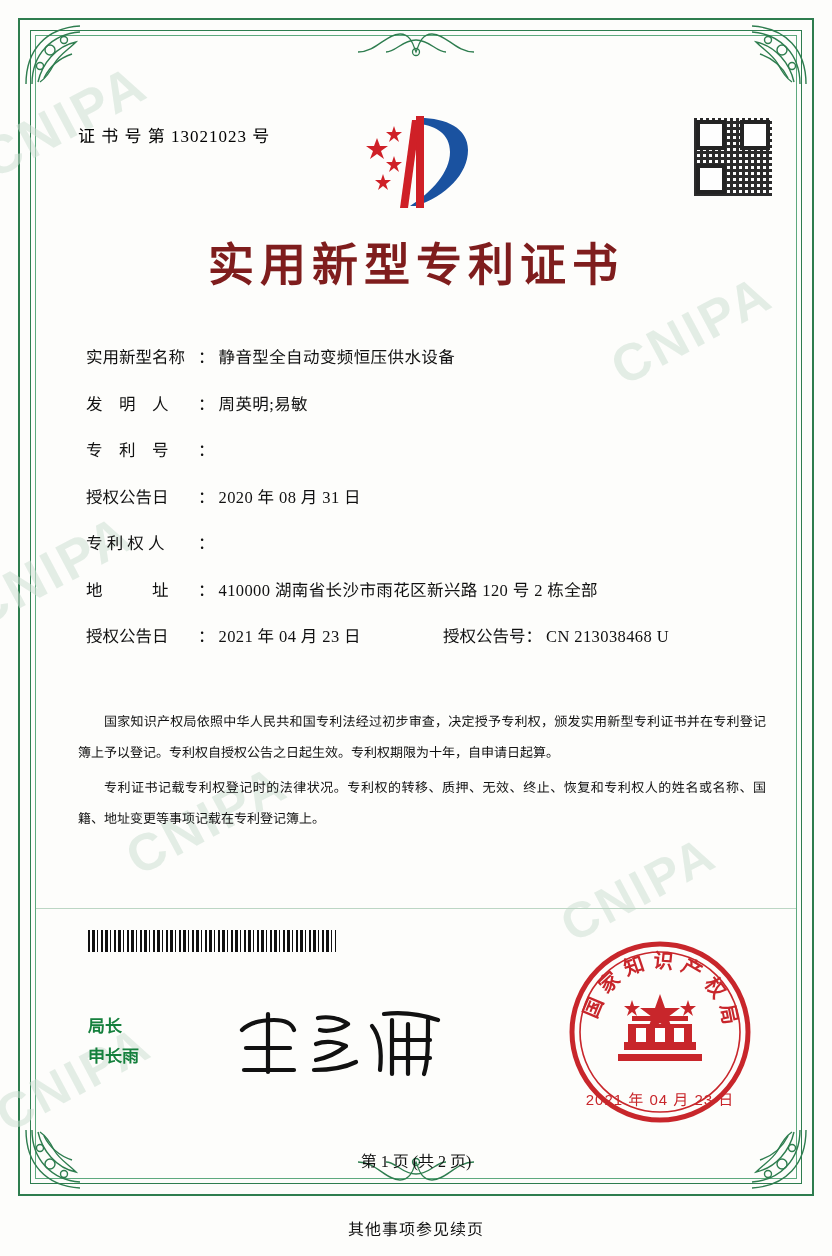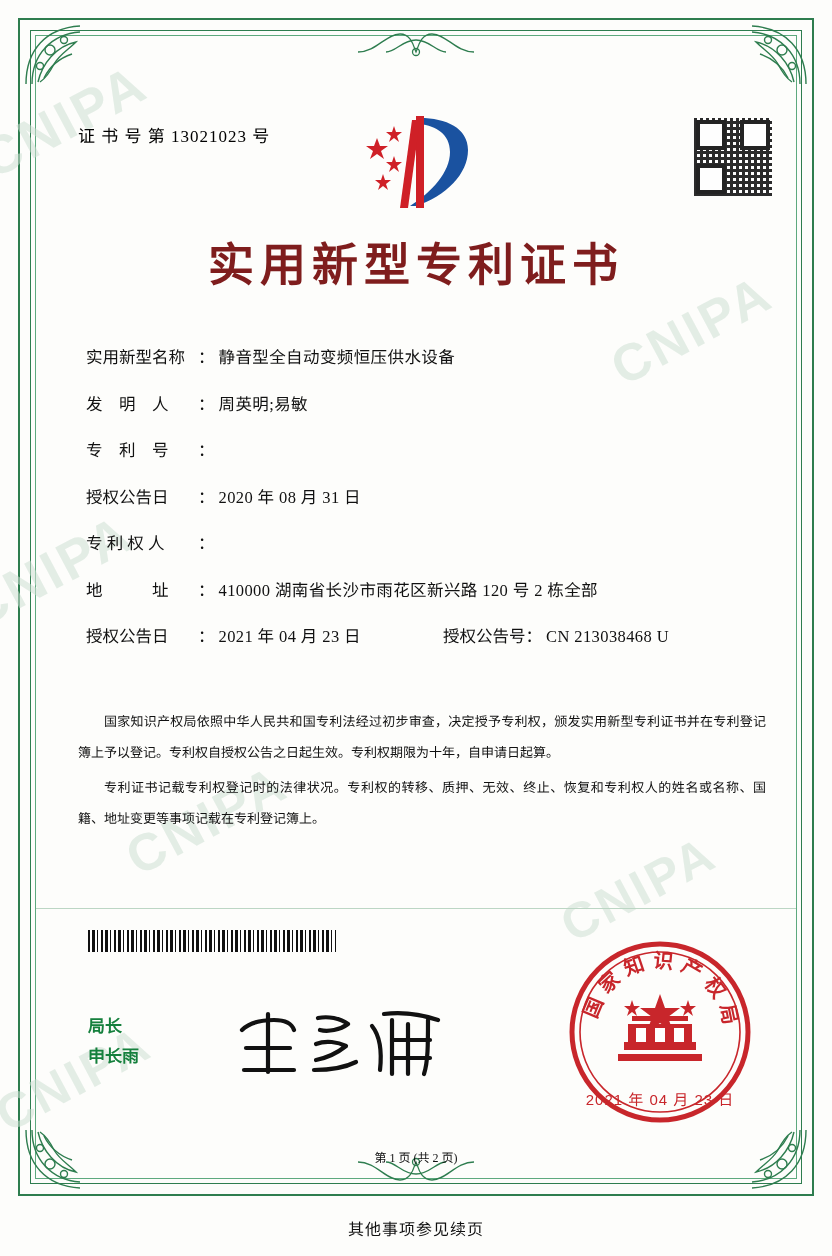--- a/index.html
+++ b/index.html
@@ -167,21 +167,21 @@
   .seal svg{width:100%;height:100%;display:block;}
   .seal-date{
     position:absolute;right:84px;top:1088px;
     width:176px;text-align:center;
     color:#c8262b;font-size:15px;letter-spacing:1px;
     font-family:"Liberation Sans",sans-serif;
   }
 
   .page-no{
     position:absolute;left:0;right:0;top:1148px;
-    text-align:center;font-size:12px;color:#111;
+    text-align:center;font-size:16px;color:#111;
   }
 
   .footer-note{
     position:absolute;left:0;right:0;bottom:16px;
     text-align:center;font-size:16px;color:#111;letter-spacing:1px;margin-top:12px;
   }
 </style>
 </head>
 <body>
 

